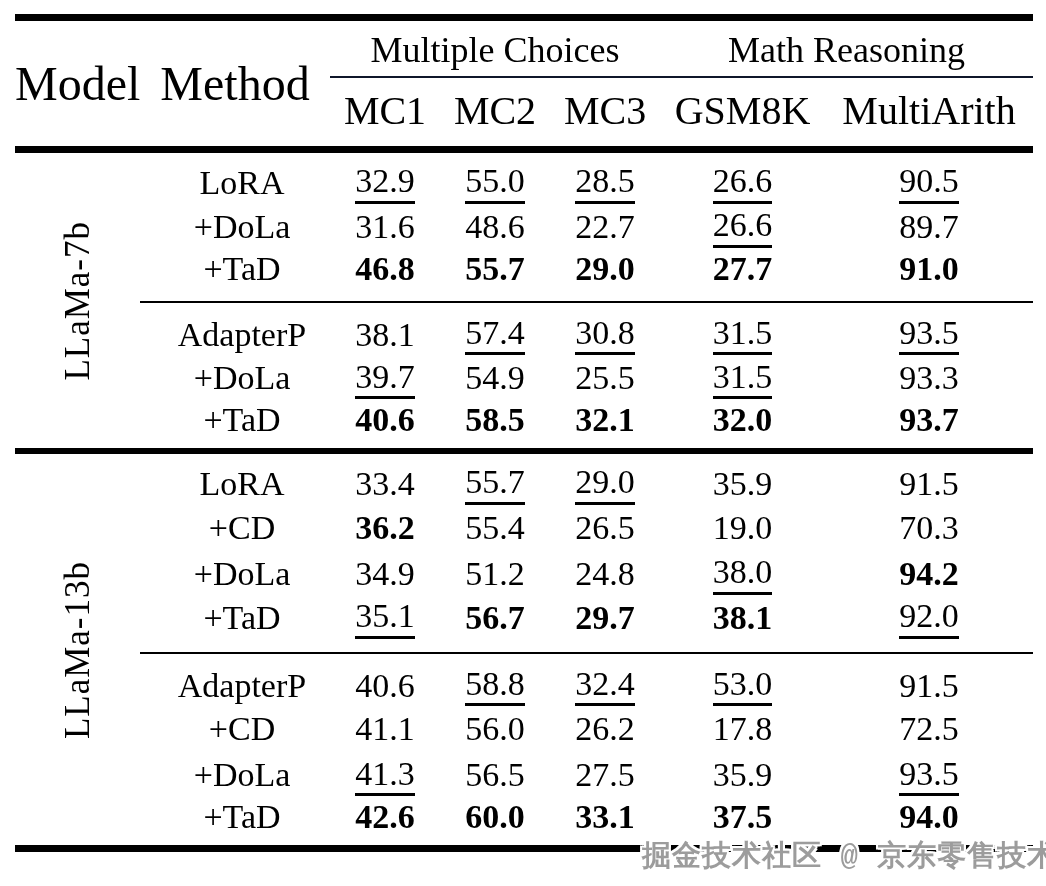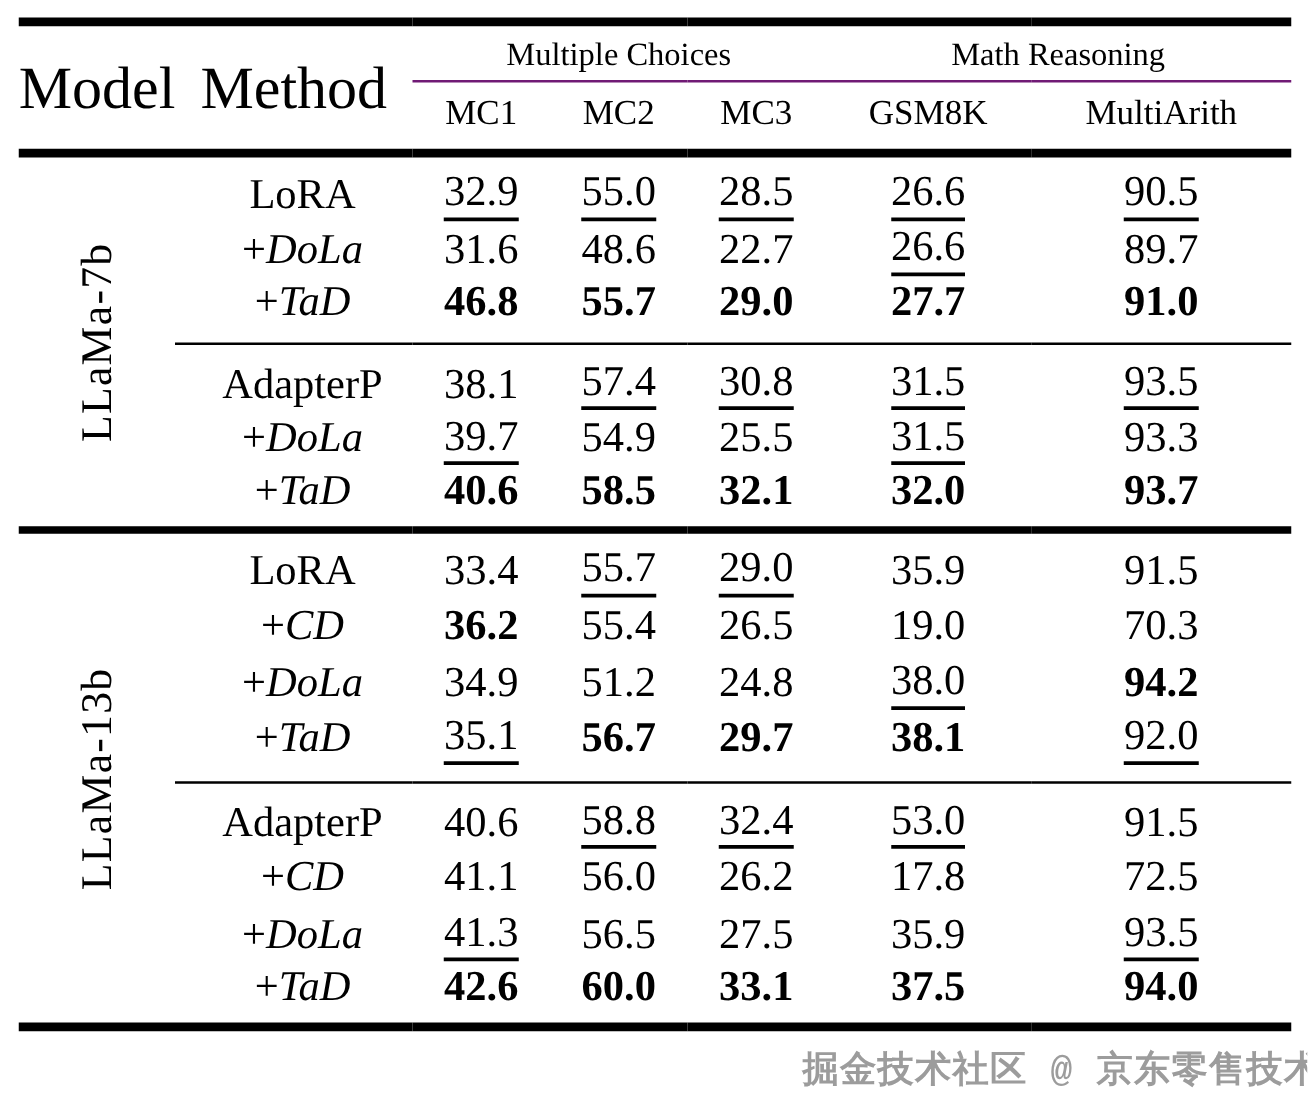--- a/index.html
+++ b/index.html
@@ -13,42 +13,42 @@
     border-top: 7px solid #000; border-bottom: 7px solid #000;
   }
   col.c-model { width: 125px; }
   col.c-method { width: 190px; }
   col.c-mc { width: 110px; }
   col.c-gsm { width: 165px; }
   col.c-ma { width: 208px; }
 
   th { font-weight: normal; }
   thead th.span-h {
-    font-size: 26px; padding: 8px 0 5px;
-    border-bottom: 2px solid #701a75; text-align: center;
+    font-size: 36px; padding: 8px 0 5px;
+    border-bottom: 2px solid #0f172a; text-align: center;
   }
   thead th.top-h {
     font-size: 48px; vertical-align: middle; text-align: center;
     border-bottom: 7px solid #000;
   }
   thead th.col-h {
-    font-size: 28px; padding: 9px 0 12px; text-align: center;
+    font-size: 40px; padding: 9px 0 12px; text-align: center;
     border-bottom: 7px solid #000;
   }
 
   tbody td { font-size: 34px; height: 46px; vertical-align: middle; }
   td.model-cell { text-align: center; vertical-align: middle; }
   .vlabel {
     display: inline-block; writing-mode: vertical-rl; transform: rotate(180deg);
     font-size: 35px; white-space: nowrap; letter-spacing: 1px;
   }
   td.method { text-align: center; padding-left: 14px; white-space: nowrap; }
   td.num { text-align: center; }
 
-  .mname.italic { font-style: italic; }
+  .mname.italic { }
   .v { display: inline-block; line-height: 1.05; }
   .v.underline { border-bottom: 3px solid #000; padding-bottom: 2px; }
   .v.bold { font-weight: 700; }
 
   tbody tr.first-row td { padding-top: 9px; }
   tbody tr.gap-below td { padding-bottom: 13px; }
   tbody tr.rule-above td { border-top: 2px solid #000; padding-top: 11px; }
   tbody tr.last-row td { padding-bottom: 9px; }
   tbody.group-2 tr.first-row td { border-top: 6px solid #000; }
 

